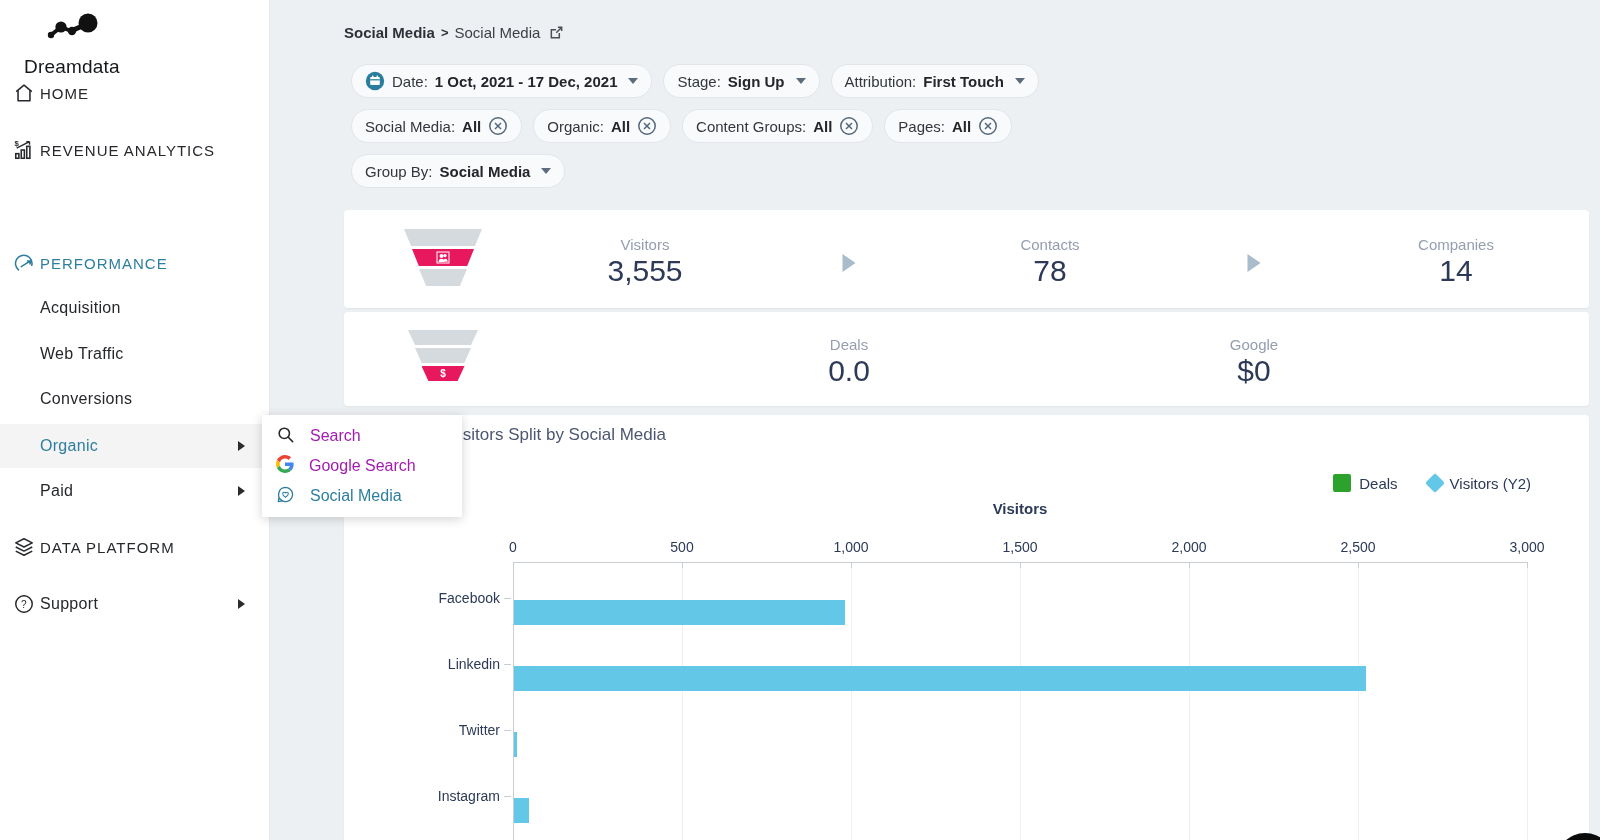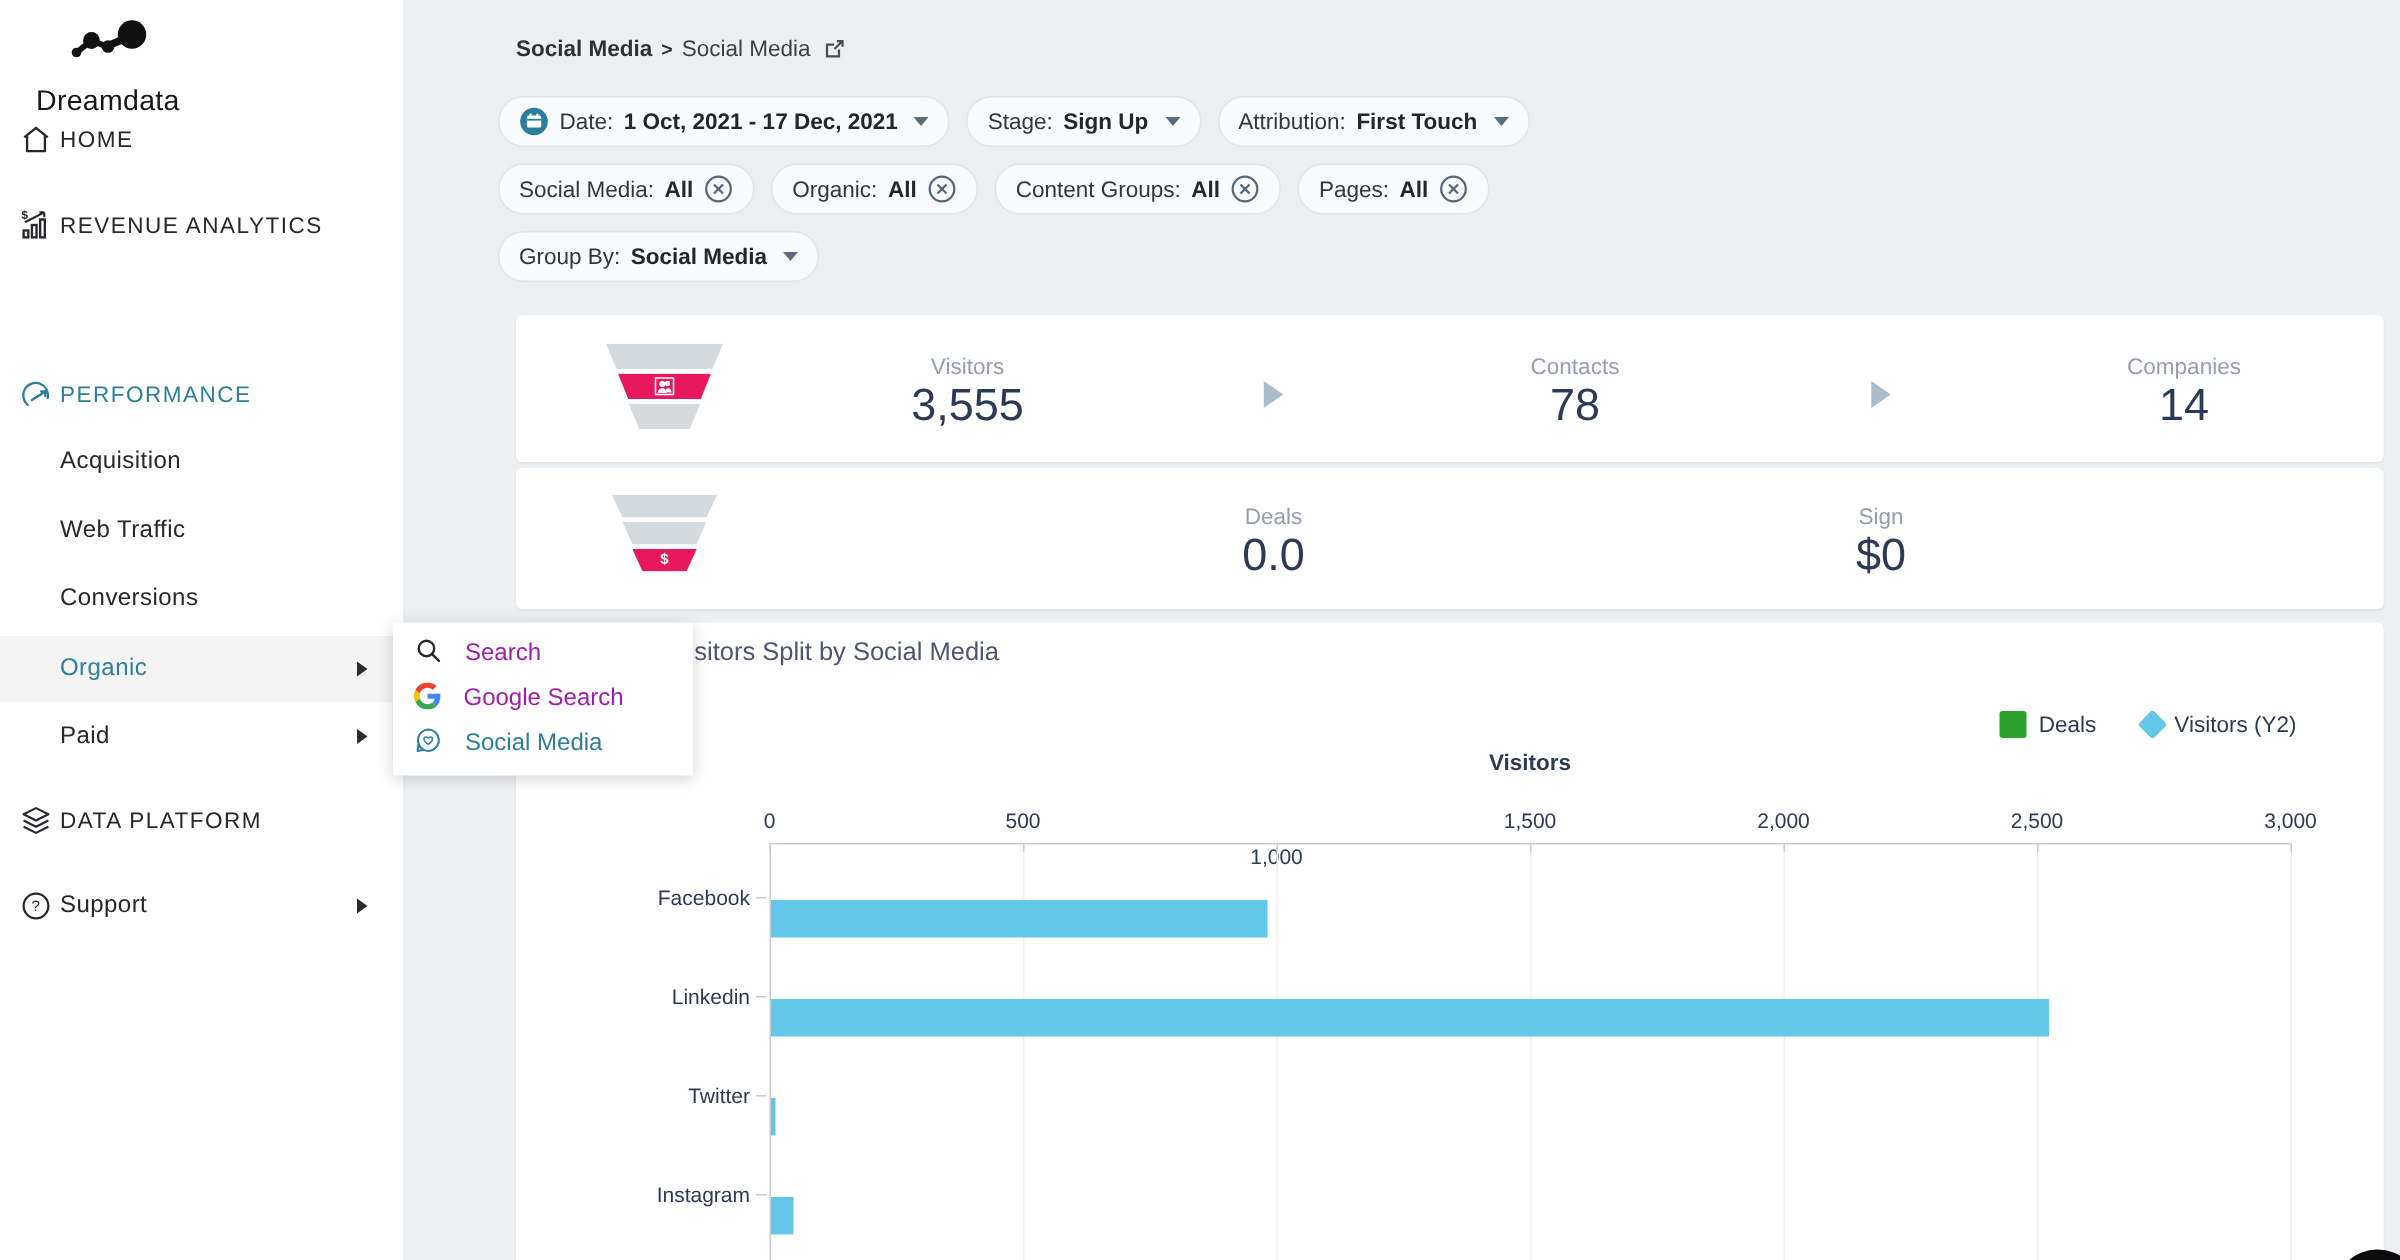--- a/index.html
+++ b/index.html
@@ -22,21 +22,21 @@
   .submenu { position:absolute; left:262px; top:415px; width:200px; height:102px; background:#ffffff; box-shadow:0 2px 10px rgba(0,0,0,.18); z-index:20; padding-top:6px; }
   .submenu-item { height:30px; display:flex; align-items:center; padding-left:14px; gap:15px; cursor:pointer; font-size:16px; color:#a21caf; }
   .submenu-item.active { color:#2e7e9e; }
 
   
   .main { position:absolute; left:270px; top:0; width:1330px; height:840px; }
   .breadcrumb { position:absolute; left:74px; top:24px; display:flex; align-items:center; gap:6px; font-size:15px; color:#3c3f45; }
   .breadcrumb .bc-parent { font-weight:700; color:#2e3238; }
   .breadcrumb .bc-sep { font-weight:700; color:#2e3238; font-size:13px; }
 
-  .pill-row { position:absolute; left:62px; display:flex; gap:11px; }
+  .pill-row { position:absolute; left:81px; display:flex; gap:11px; }
   .pill { height:34px; background:#f9fafb; border:1px solid #e2e5e9; border-radius:17px; display:flex; align-items:center; padding:0 13px; gap:7px; font-size:15px; color:#33363c; cursor:pointer; white-space:nowrap; }
   .pill b { color:#24262b; }
   .caret { width:0; height:0; border-left:5px solid transparent; border-right:5px solid transparent; border-top:6px solid #5c6c7c; margin-left:4px; }
 
   
   .card { position:absolute; left:74px; width:1245px; background:#ffffff; border-radius:4px; box-shadow:0 1px 2px rgba(0,0,0,.05); }
   .card-funnel-top { top:210px; height:98px; }
   .card-funnel-bottom { top:312px; height:94px; }
   .card-chart { top:415px; height:440px; }
 
@@ -334,21 +334,21 @@
       <div class="f-band b2"></div>
       <div class="f-band b3 pink">
           <span class="dollar">$</span>
         </div>
     </div>
     <div class="metric" style="left:505px; top:24px;">
       <div class="m-label">Deals</div>
       <div class="m-value">0.0</div>
     </div>
     <div class="metric" style="left:910px; top:24px;">
-      <div class="m-label">Sign</div>
+      <div class="m-label">Google</div>
       <div class="m-value">$0</div>
     </div>
   </div>
 
   <div class="card card-chart" id="chart-card">
     <div class="chart-title">Visitors Split by Social Media</div>
     <div class="legend">
       <div class="legend-item">
         <span class="swatch square" style="background: rgb(44, 161, 44);"></span>
         <span>Deals</span>
@@ -360,21 +360,21 @@
     </div>
     <div class="x-axis-title">Visitors</div>
     <div class="axis-x"></div>
     <div class="axis-y"></div>
 
   <div class="x-tick-label" style="left: 137px;">0</div>
       <div class="tick-stub" style="left: 169px;"></div>
       <div class="x-tick-label" style="left: 306px;">500</div>
       <div class="gridline" style="left: 338px;"></div>
       <div class="tick-stub" style="left: 338px;"></div>
-      <div class="x-tick-label" style="left: 475px; margin-top: 24px;">1,000</div>
+      <div class="x-tick-label" style="left: 475px;">1,000</div>
       <div class="gridline" style="left: 507px;"></div>
       <div class="tick-stub" style="left: 507px;"></div>
       <div class="x-tick-label" style="left: 644px;">1,500</div>
       <div class="gridline" style="left: 676px;"></div>
       <div class="tick-stub" style="left: 676px;"></div>
       <div class="x-tick-label" style="left: 813px;">2,000</div>
       <div class="gridline" style="left: 845px;"></div>
       <div class="tick-stub" style="left: 845px;"></div>
       <div class="x-tick-label" style="left: 982px;">2,500</div>
       <div class="gridline" style="left: 1014px;"></div>

